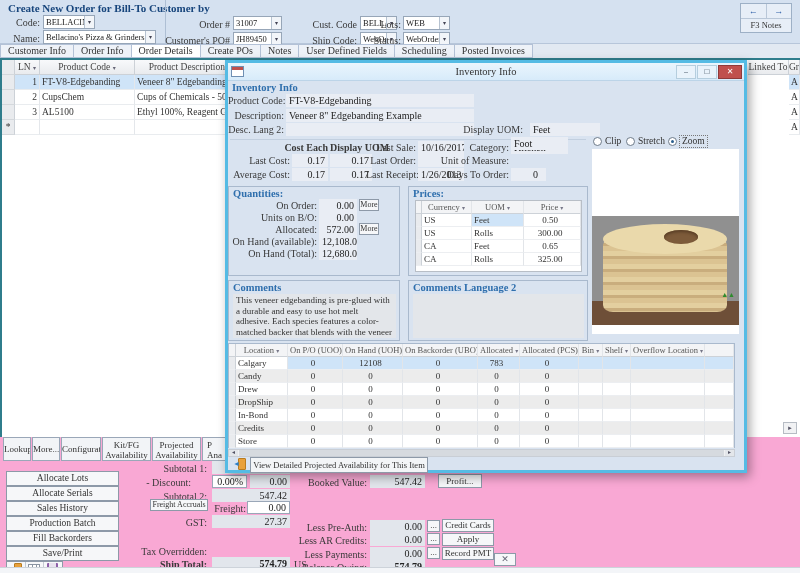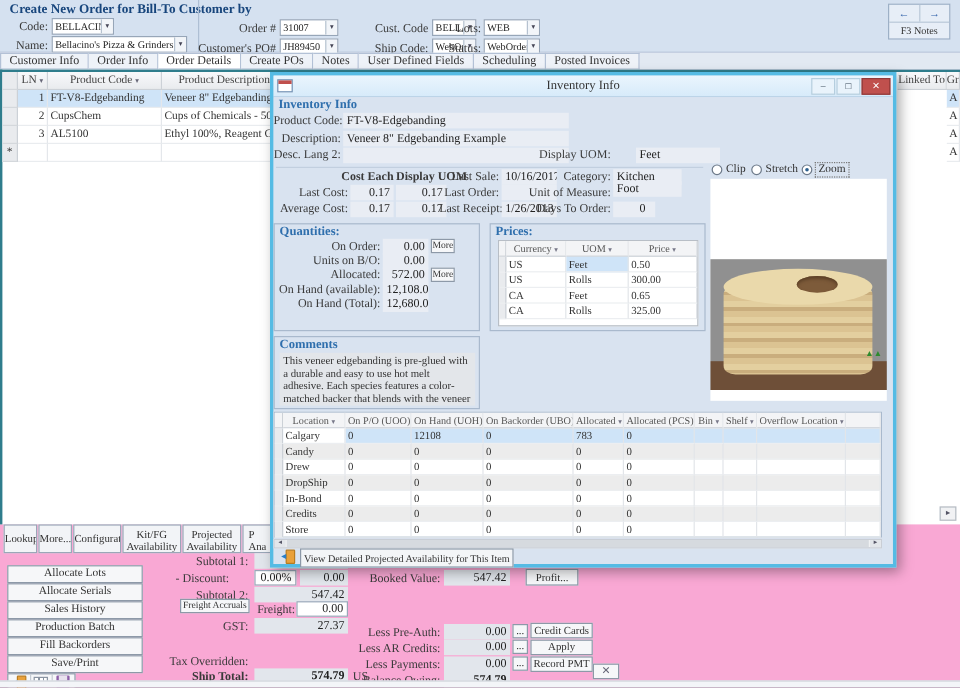--- a/index.html
+++ b/index.html
@@ -82,21 +82,21 @@
 .radio.sel::after{content:"";position:absolute;left:2px;top:2px;width:3px;height:3px;border-radius:50%;background:#2b5f8e}
 .rlabel{position:absolute;font-size:9.5px;line-height:11px;color:#333}
 .focusbox{outline:1px dotted #777}
 
 .ttable{position:absolute;background:#fff;border:1px solid #b8bec6}
 .trow{display:flex;height:13px}
 .thead .tc{background:#f3f4f6;color:#555;font-size:8.5px;border-bottom:1px solid #cdd2d8;text-align:center}
 .tc{font-size:9px;line-height:12px;border-right:1px solid #e2e5e9;border-bottom:1px solid #eceef1;
   padding:0 2px;white-space:nowrap;overflow:hidden}
 .tsel{background:#e9ebee;border-right:1px solid #ccd1d7}
-.tc.r{text-align:left;padding-right:6px}
+.tc.r{text-align:center;padding-right:6px}
 .tc .sa{font-size:6px;color:#778}
 .loc-rows .trow:nth-child(even){background:#ececec}
 .loc-rows .trow:first-child{background:#cfe4f8}
 .loc-rows .trow:first-child .lc0{background:#fff}
 .pr-rows .trow:first-child .puom{background:#cfe4f8}
 
 .lcs{width:7px}.lc0{width:52px}.lc1{width:55px}.lc2{width:60px}.lc3{width:75px}.lc4{width:42px}
 .lc5{width:59px}.lc6{width:24px}.lc7{width:28px}.lc8{width:74px}.lcf{flex:1}
 
 .pcs{width:6px}.pcur{width:50px}.puom{width:52px}.pprice{width:57px}
@@ -376,21 +376,21 @@
     </div>
     <div class="dbody">
       <div class="bluehead" style="left:4px;top:1px">Inventory Info</div>
 
       <div class="lbl" style="left:0;top:14px;width:56px">Product Code:</div>
       <div class="dbox" style="left:58px;top:13px;width:188px">FT-V8-Edgebanding</div>
       <div class="lbl" style="left:0;top:29px;width:56px">Description:</div>
       <div class="dbox" style="left:58px;top:28px;width:188px">Veneer 8" Edgebanding Example</div>
       <div class="lbl" style="left:0;top:43px;width:56px">Desc. Lang 2:</div>
       <div class="dbox" style="left:58px;top:42px;width:188px"></div>
-      <div class="lbl" style="left:212px;top:43px;width:69px">Display UOM:</div>
+      <div class="lbl" style="left:226px;top:43px;width:69px">Display UOM:</div>
       <div class="dbox" style="left:302px;top:42px;width:70px">Feet</div>
 
       <div class="dsep" style="left:2px;top:58px;width:356px"></div>
 
       <div class="lbl b" style="left:40px;top:61px;width:60px">Cost Each</div>
       <div class="lbl b" style="left:102px;top:61px;width:42px">Display UOM</div>
       <div class="lbl" style="left:0;top:74px;width:62px">Last Cost:</div>
       <div class="dbox" style="left:64px;top:73px;width:36px;text-align:right">0.17</div>
       <div class="dbox" style="left:102px;top:73px;width:42px;text-align:right">0.17</div>
       <div class="lbl" style="left:0;top:88px;width:62px">Average Cost:</div>
@@ -400,21 +400,21 @@
       <div class="lbl" style="left:138px;top:61px;width:50px">Last Sale:</div>
       <div class="dbox" style="left:190px;top:60px;width:46px">10/16/2017</div>
       <div class="lbl" style="left:138px;top:74px;width:50px">Last Order:</div>
       <div class="dbox" style="left:190px;top:73px;width:46px"></div>
       <div class="lbl" style="left:138px;top:88px;width:50px">Last Receipt:</div>
       <div class="dbox" style="left:190px;top:87px;width:46px">1/26/2013</div>
 
       <div class="lbl" style="left:200px;top:61px;width:81px">Category:</div>
       <div class="dbox" style="left:283px;top:60px;width:57px">Kitchen</div>
       <div class="lbl" style="left:200px;top:74px;width:81px">Unit of Measure:</div>
-      <div class="dbox" style="left:283px;top:70px;width:57px">Foot</div>
+      <div class="dbox" style="left:283px;top:56px;width:57px">Foot</div>
       <div class="lbl" style="left:200px;top:88px;width:81px">Days To Order:</div>
       <div class="dbox" style="left:283px;top:87px;width:35px;text-align:right;padding-right:8px">0</div>
 
       <span class="radio" style="left:365px;top:56px"></span>
       <span class="rlabel" style="left:377px;top:55px">Clip</span>
       <span class="radio" style="left:398px;top:56px"></span>
       <span class="rlabel" style="left:410px;top:55px">Stretch</span>
       <span class="radio sel" style="left:440px;top:56px"></span>
       <span class="rlabel focusbox" style="left:452px;top:55px;padding:0 2px">Zoom</span>
 
@@ -483,20 +483,24 @@
                 <div class="tc pprice r">325.00</div>
               </div>
 
           </div>
         </div>
       </div>
 
       <div class="panel" style="left:0;top:199px;width:172px;height:61px">
         <div class="bluehead" style="left:4px;top:1px">Comments</div>
         <div style="position:absolute;left:4px;top:13px;width:163px;height:44px;background:#e3e6ea;font-size:9px;line-height:10.5px;padding:1px 3px;overflow:hidden;color:#333">This veneer edgebanding is pre-glued with a durable and easy to use hot melt adhesive. Each species features a color-matched backer that blends with the veneer face to</div>
+      </div>
+      <div class="panel" style="left:180px;top:199px;width:180px;height:61px">
+        <div class="bluehead" style="left:4px;top:1px">Comments Language 2</div>
+        <div style="position:absolute;left:4px;top:13px;width:171px;height:44px;background:#e3e6ea;font-size:9px;padding:1px 3px;overflow:hidden"></div>
       </div>
 
       <div class="ttable" style="left:0;top:262px;width:507px;height:105px;border-color:#a9b9cd">
         <div class="trow thead">
           <div class="tc tsel lcs"></div>
           <div class="tc lc0"><span>Location</span> <span class="sa">▾</span></div>
           <div class="tc lc1"><span>On P/O (UOO)</span> </div>
           <div class="tc lc2"><span>On Hand (UOH)</span> </div>
           <div class="tc lc3"><span>On Backorder (UBO)</span> </div>
           <div class="tc lc4"><span>Allocated</span> <span class="sa">▾</span></div>

